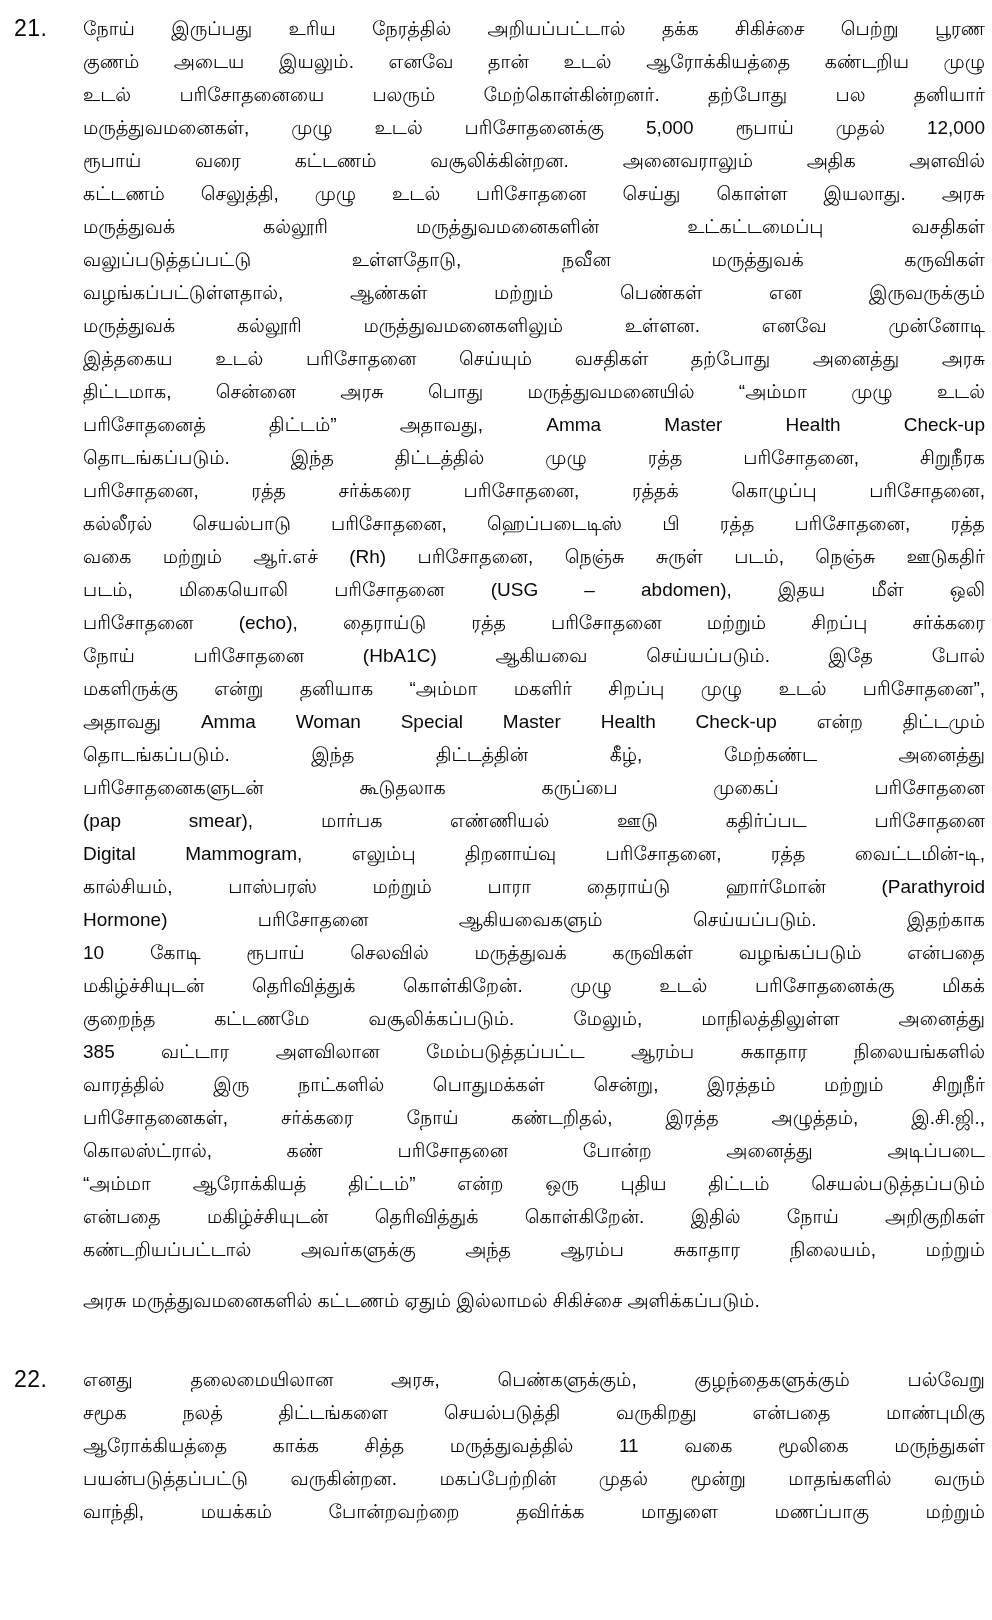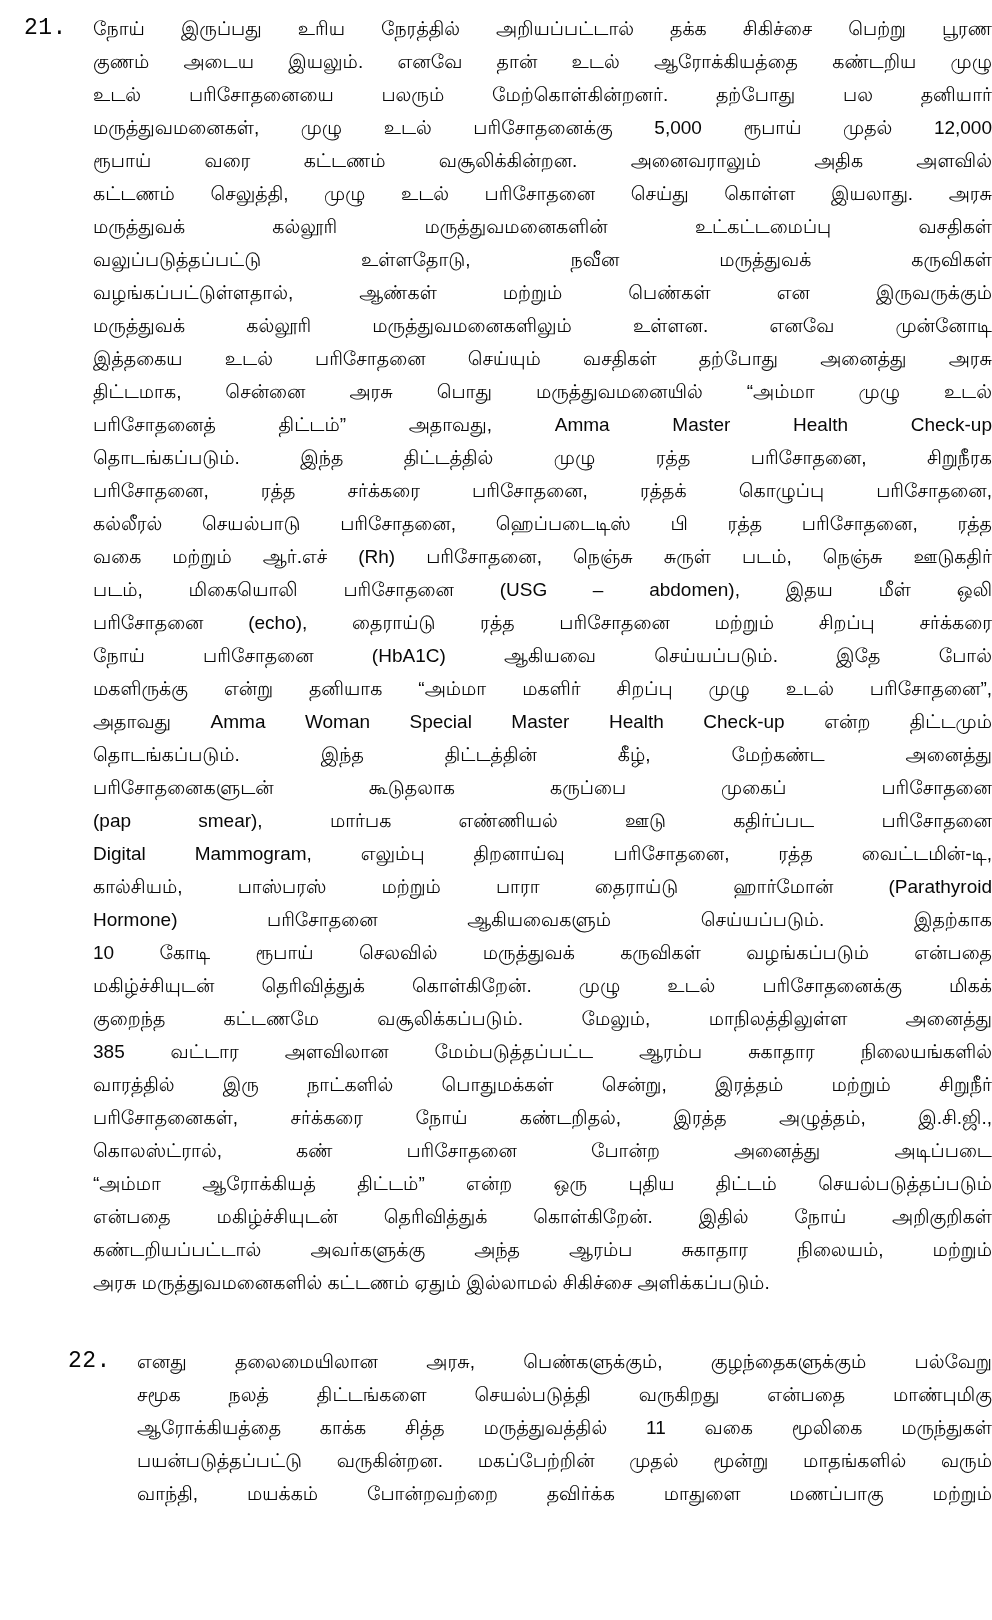--- a/index.html
+++ b/index.html
@@ -20,29 +20,27 @@
     height: 1620px;
     padding-top: 12px;
     background: #ffffff;
   }
   .para {
     display: flex;
     align-items: flex-start;
   }
   .para + .para {
     margin-top: 46px;
-    padding-left: 44px;
   }
   .para-num {
     flex: 0 0 69px;
-    margin-left: 24px;
+    margin-left: 14px;
     font-size: 23px;
     line-height: 33px;
     letter-spacing: 0.5px;
-    font-family: Liberation Mono, monospace;
   }
   .para-text {
     width: 902px;
     font-size: 19px;
     line-height: 33px;
   }
   .line {
     height: 33px;
     overflow: hidden;
     text-align: justify;
@@ -50,20 +48,21 @@
   }
   
   .line::after {
     content: "";
     display: inline-block;
     width: 100%;
     height: 0;
   }
   .line.nj {
     text-align: left;
+    margin-top: 18px;
   }
   .line.nj::after {
     content: none;
   }
   .b {
     font-weight: normal;
   }
 </style>
 </head>
 <body>

